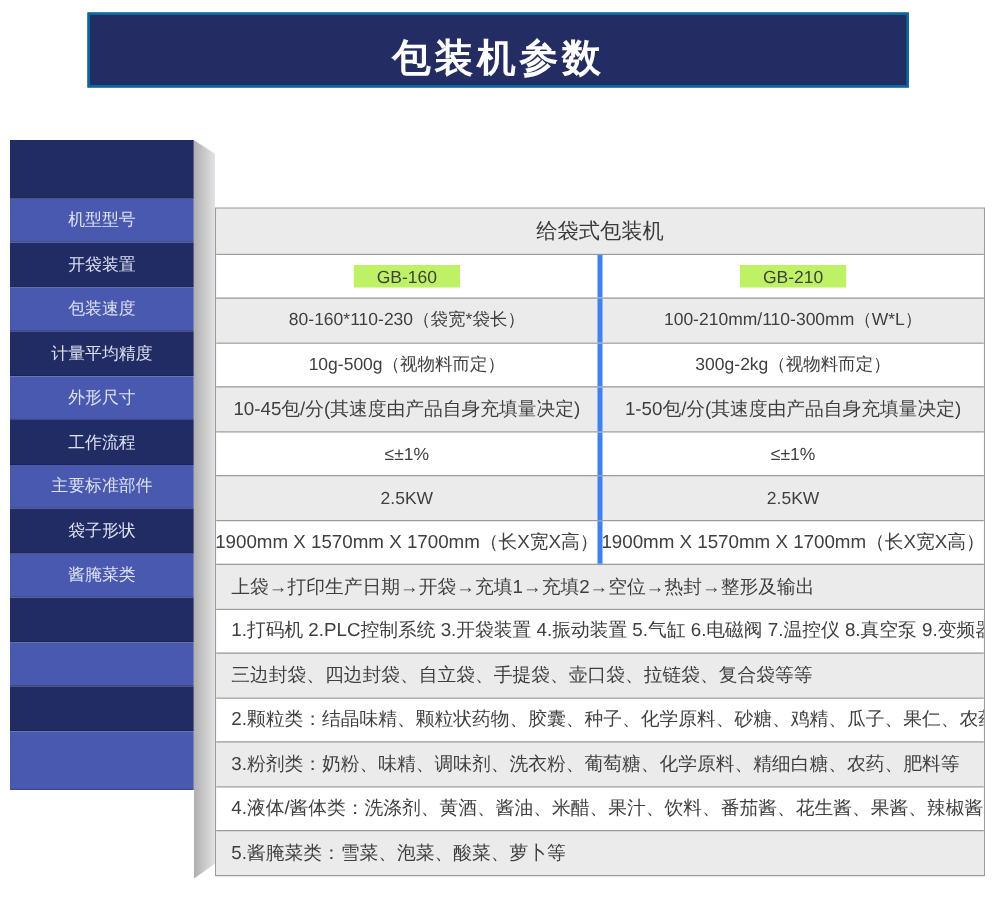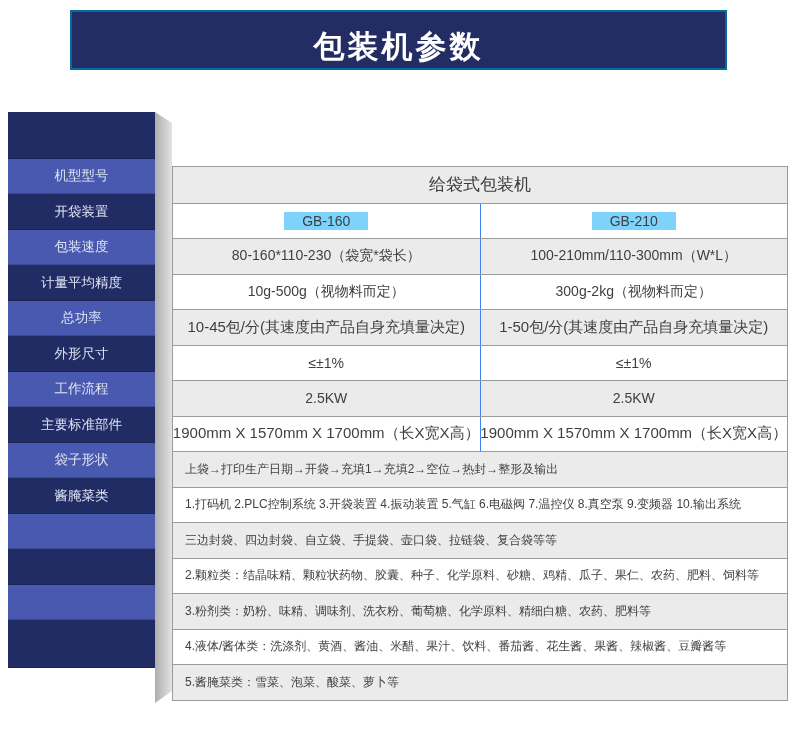--- a/index.html
+++ b/index.html
@@ -30,24 +30,24 @@
   
   .tbl{position:absolute;left:172px;top:123px;width:616px;
     border:1px solid #9b9b9b;background:#ffffff;box-sizing:border-box;margin-top:43px;}
   .thead{height:35.5px;background:#ebebeb;display:flex;align-items:center;justify-content:center;
     font-size:17px;color:#3a3a3a;box-sizing:border-box;}
   .row{height:35.5px;display:flex;border-top:1px solid #9b9b9b;box-sizing:border-box;}
   .row:nth-child(odd){background:#ebebeb;}
   .row:nth-child(even){background:#ffffff;}
   .cell{flex:1;display:flex;align-items:center;justify-content:center;
     font-size:14px;color:#3f3f3f;box-sizing:border-box;overflow:hidden;white-space:nowrap;}
-  .cell + .cell{border-left:1px solid #3b82f6;}
+  .cell + .cell{border-left:4px solid #3b82f6;}
   .sm .cell{font-size:15px;}
-  .spancell{justify-content:flex-start;padding-left:12px;font-size:12px;}
-  .hl{background:#7dd3fc;padding:1px 18px;}
+  .spancell{justify-content:flex-start;padding-left:12px;font-size:15px;}
+  .hl{background:#bef264;padding:1px 18px;}
 </style>
 </head>
 <body>
 
 <div class="stage">
 
   <div class="banner">
     <span class="banner-title">包装机参数</span>
   </div>
 
@@ -59,23 +59,20 @@
         <span>机型型号</span>
       </div>
     <div class="sb">
         <span>开袋装置</span>
       </div>
     <div class="sb">
         <span>包装速度</span>
       </div>
     <div class="sb">
         <span>计量平均精度</span>
-      </div>
-    <div class="sb">
-        <span>总功率</span>
       </div>
     <div class="sb">
         <span>外形尺寸</span>
       </div>
     <div class="sb">
         <span>工作流程</span>
       </div>
     <div class="sb">
         <span>主要标准部件</span>
       </div>

